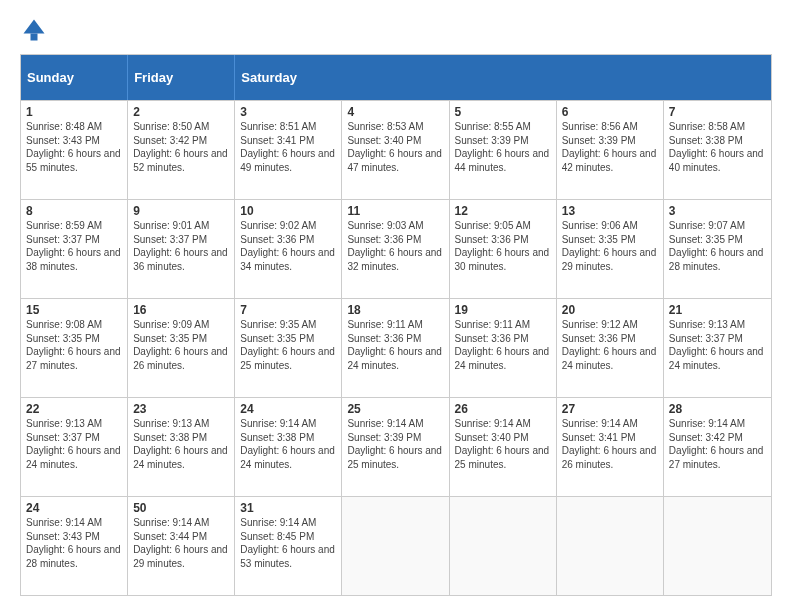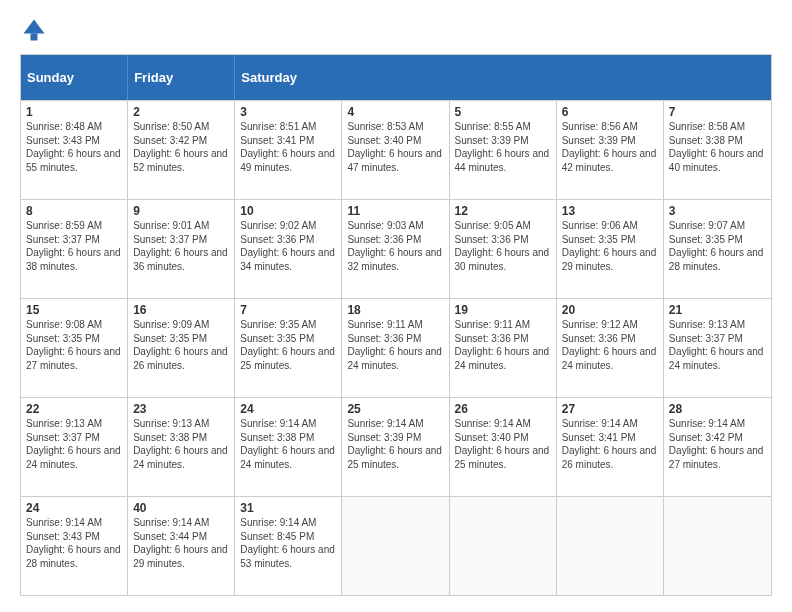--- a/index.html
+++ b/index.html
@@ -375,21 +375,21 @@
         <div class="cal-row">
           <div class="cal-cell">
         <span class="day-num">24</span>
         <div class="day-info">
           <span>Sunrise: 9:14 AM</span><br>
           <span>Sunset: 3:43 PM</span><br>
           <span>Daylight: 6 hours and 28 minutes.</span>
         </div>
       </div>
           <div class="cal-cell">
-        <span class="day-num">40</span>
+        <span class="day-num">50</span>
         <div class="day-info">
           <span>Sunrise: 9:14 AM</span><br>
           <span>Sunset: 3:44 PM</span><br>
           <span>Daylight: 6 hours and 29 minutes.</span>
         </div>
       </div>
           <div class="cal-cell">
         <span class="day-num">31</span>
         <div class="day-info">
           <span>Sunrise: 9:14 AM</span><br>

